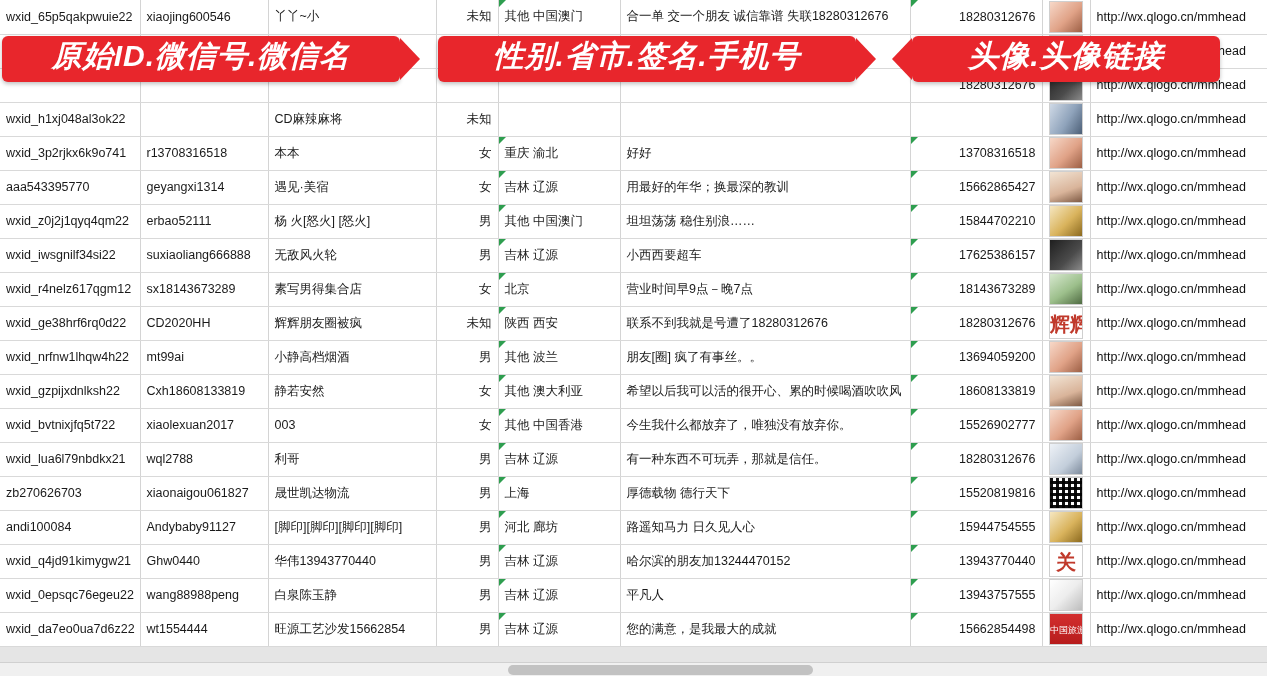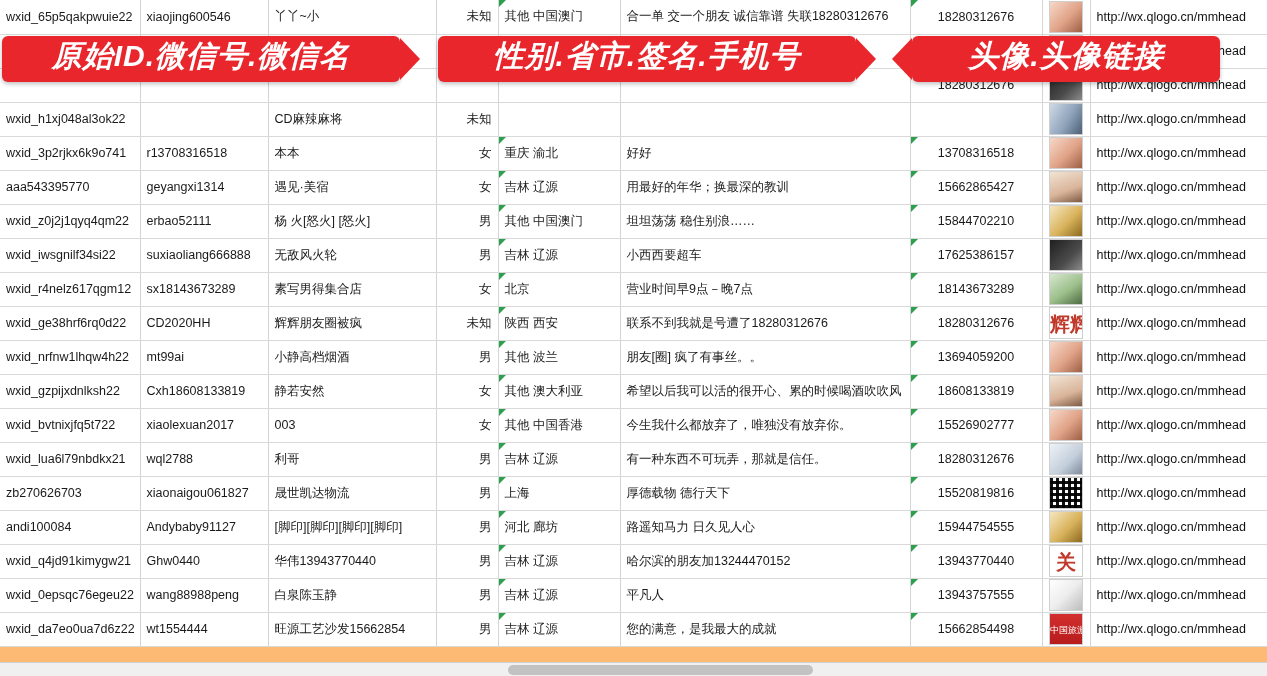--- a/index.html
+++ b/index.html
@@ -7,21 +7,21 @@
     margin: 0; padding: 0;
     width: 1267px; height: 676px;
     overflow: hidden;
     background: #ffffff;
     font-family: "Liberation Sans", sans-serif;
   }
   #root {
     position: relative;
     width: 1267px;
     height: 676px;
-    background: #fdba74;
+    background: #e5e5e5;
   }
 
   
   table.sheet {
     border-collapse: collapse;
     table-layout: fixed;
     width: 1267px;
     font-size: 12.5px;
     color: #1a1a1a;
   }
@@ -41,21 +41,21 @@
   col.c-name   { width: 168px; }
   col.c-sex    { width: 62px;  }
   col.c-prov   { width: 122px; }
   col.c-sign   { width: 290px; }
   col.c-phone  { width: 132px; }
   col.c-avatar { width: 48px;  }
   col.c-link   { width: 177px; }
 
   td.origid { padding-left: 4px; }
   td.sex { text-align: right; }
-  td.phone { text-align: center; }
+  td.phone { text-align: right; }
   td.link { color: #111; }
 
   td.avatar {
     padding: 0;
     text-align: center;
     border-right: 1px solid #d4d4d4;
   }
   .thumb {
     width: 34px; height: 32px;
     margin: 0 auto;

